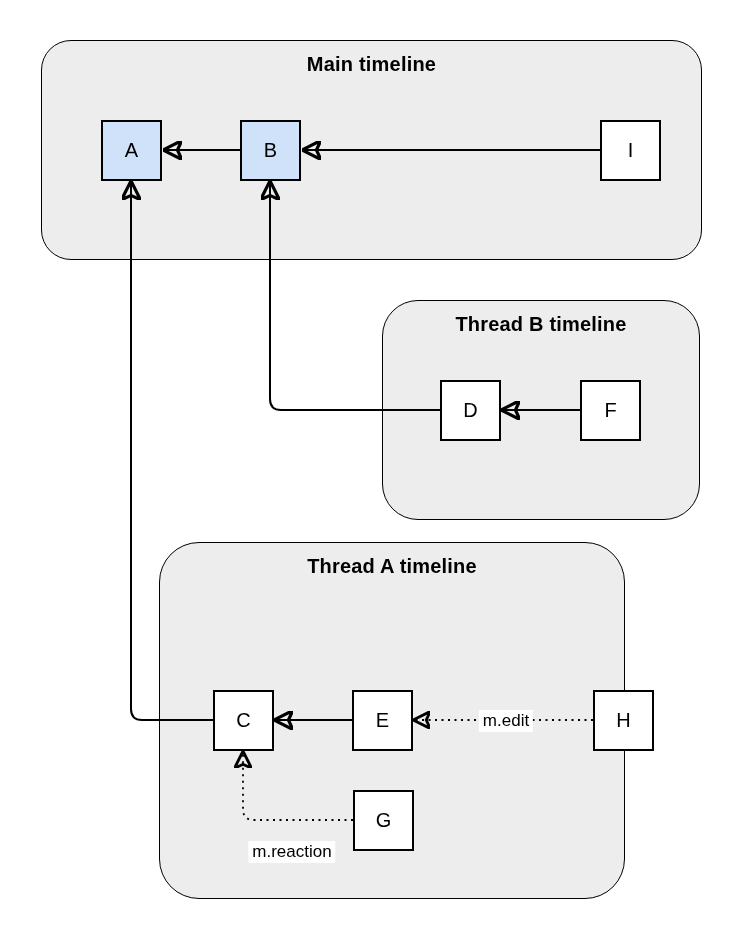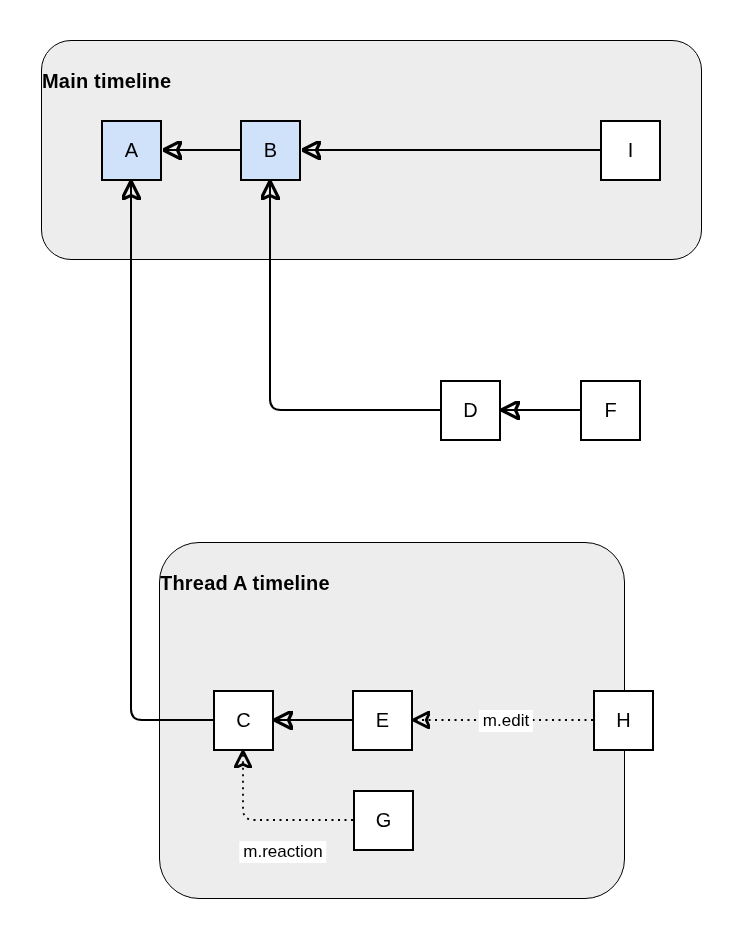--- a/index.html
+++ b/index.html
@@ -16,22 +16,22 @@
     overflow: hidden;
   }
   
   .group {
     position: absolute;
     box-sizing: border-box;
     background: #ededed;
     border: 1.5px solid #000000;
   }
   .group-title {
-    padding-top: 29px;
-    text-align: left;
+    padding-top: 12px;
+    text-align: center;
     font-size: 20px;
     font-weight: bold;
     color: #000000;
     letter-spacing: 0.2px;
   }
   #group-main     { left: 41px;  top: 40px;  width: 661px; height: 220px; border-radius: 30px; }
   #group-thread-b { left: 382px; top: 300px; width: 318px; height: 220px; border-radius: 36px; }
   #group-thread-a { left: 159px; top: 542px; width: 466px; height: 357px; border-radius: 40px; }
 
   
@@ -85,31 +85,34 @@
     transform: translate(-50%, -50%);
     background: #ffffff;
     padding: 1px 4px;
     font-size: 17px;
     color: #000000;
     white-space: nowrap;
     z-index: 4;
     text-align: center;
   }
   #label-m-edit     { left: 506px; top: 721px; }
-  #label-m-reaction { left: 283px; top: 852px; }
+  #label-m-reaction { left: 292px; top: 852px; }
 </style>
 </head>
 <body>
 
 <div class="canvas">
 
   <div class="group" id="group-main">
     <div class="group-title">Main timeline</div>
   </div>
 
+  <div class="group" id="group-thread-b">
+    <div class="group-title">Thread B timeline</div>
+  </div>
 
   <div class="group" id="group-thread-a">
     <div class="group-title">Thread A timeline</div>
   </div>
 
   <svg class="edges" viewBox="0 0 756 942" xmlns="http://www.w3.org/2000/svg">
     <defs>
       <marker id="arrow" viewBox="0 0 12 12" refX="10" refY="6" markerWidth="9.5" markerHeight="9.5" orient="auto-start-reverse">
         <path d="M0,0 L12,6 L0,12 L2.8,6 Z" fill="#000000" stroke="none"></path>
       </marker>

